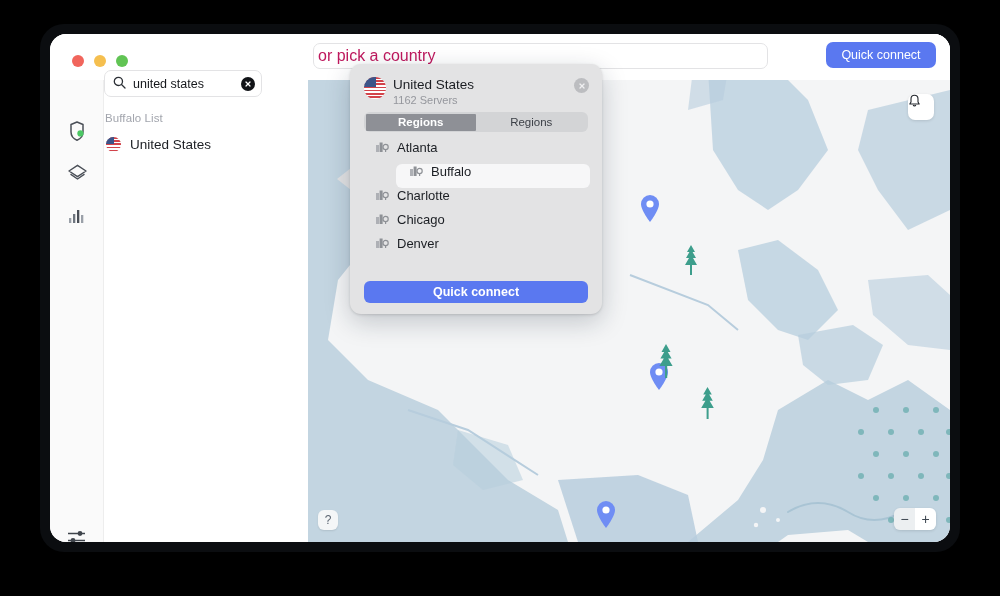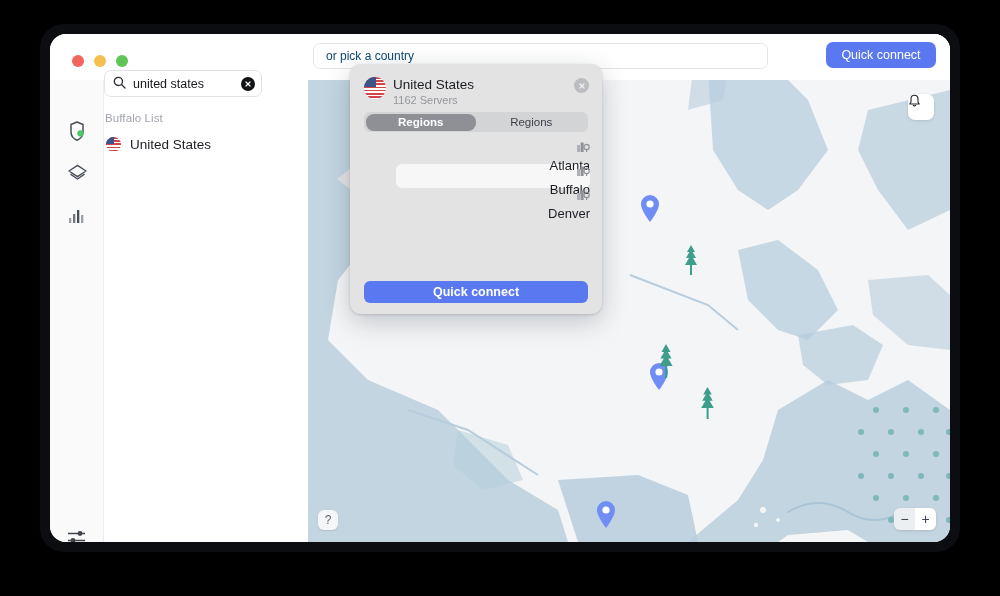--- a/index.html
+++ b/index.html
@@ -120,22 +120,22 @@
   #zoom-in  { background: #ffffff; }
 
   
   #topbar {
     position: absolute; left: 258px; top: 0; width: 642px; height: 46px;
     background: #ffffff;
   }
   #topbar-field {
     position: absolute; left: 5px; top: 9px; width: 455px; height: 26px;
     border: 1px solid #e3e3e5; border-radius: 7px; background: #fff;
-    display: flex; align-items: center; padding-left: 12px;
-    font-size: 12px; color: #0c4a6e; overflow: hidden; white-space: nowrap;
+    display: flex; align-items: center; padding-left: 4px;
+    font-size: 16px; color: #be185d; overflow: hidden; white-space: nowrap;
   }
   #topbar-quick-connect {
     position: absolute; right: 14px; top: 8px; width: 110px; height: 26px;
     background: #5a78f0; border-radius: 7px; color: #fff;
     font-size: 12.5px; display: flex; align-items: center; justify-content: center;
   }
 
   
   #popup {
     position: absolute; left: 300px; top: 30px; width: 252px; height: 250px;
@@ -163,30 +163,30 @@
     position: absolute; right: 13px; top: 14px; width: 15px; height: 15px;
     border-radius: 50%; background: #bcbdc0;
     display: flex; align-items: center; justify-content: center;
   }
   #segmented {
     position: absolute; left: 14px; top: 48px; width: 224px; height: 20px;
     background: #d3d4d6; border-radius: 6px; display: flex; padding: 1.5px;
   }
   .seg {
     flex: 1; display: flex; align-items: center; justify-content: center;
-    font-size: 11.5px; border-radius: 8px; color: #3d4148;
+    font-size: 11.5px; border-radius: 1px; color: #3d4148;
   }
   .seg.active { background: #8e9096; color: #fff; font-weight: bold; }
   #city-list {
     position: absolute; left: 0; top: 76px; width: 252px; height: 131px;
     overflow: hidden;
   }
   .city-row {
-    height: 24px; margin: 0 12px; display: flex; align-items: flex-end;
-    padding-left: 13px; border-radius: 6px; flex-direction: column;
+    height: 24px; margin: 0 12px; display: flex; align-items: flex-start;
+    gap: 8px; padding-left: 13px; border-radius: 6px;
   }
   .city-row.selected { background: #f7f7f8; margin-left: 46px; }
   .city-label { font-size: 13px; color: #1b1e23; }
   #popup-quick-connect {
     position: absolute; left: 14px; bottom: 11px; width: 224px; height: 22px;
     background: #5a78f0; border-radius: 6px; color: #fff;
     font-size: 12.5px; font-weight: bold;
     display: flex; align-items: center; justify-content: center;
   }
 </style>
@@ -429,20 +429,42 @@
         </div>
         <div class="city-row">
           <span>
             <svg width="14" height="14" viewBox="0 0 14 14">
               <rect x="1" y="5" width="3" height="7" fill="#aeb0b5"></rect>
               <rect x="4.6" y="2.5" width="3" height="9.5" fill="#8e9196"></rect>
               <circle cx="10.6" cy="7" r="2.6" fill="none" stroke="#8e9196" stroke-width="1.2"></circle>
               <path d="M10.6 9.4 L10.6 12" stroke="#8e9196" stroke-width="1.2"></path>
             </svg>
           </span>
+          <span class="city-label">Charlotte</span>
+        </div>
+        <div class="city-row">
+          <span>
+            <svg width="14" height="14" viewBox="0 0 14 14">
+              <rect x="1" y="5" width="3" height="7" fill="#aeb0b5"></rect>
+              <rect x="4.6" y="2.5" width="3" height="9.5" fill="#8e9196"></rect>
+              <circle cx="10.6" cy="7" r="2.6" fill="none" stroke="#8e9196" stroke-width="1.2"></circle>
+              <path d="M10.6 9.4 L10.6 12" stroke="#8e9196" stroke-width="1.2"></path>
+            </svg>
+          </span>
+          <span class="city-label">Chicago</span>
+        </div>
+        <div class="city-row">
+          <span>
+            <svg width="14" height="14" viewBox="0 0 14 14">
+              <rect x="1" y="5" width="3" height="7" fill="#aeb0b5"></rect>
+              <rect x="4.6" y="2.5" width="3" height="9.5" fill="#8e9196"></rect>
+              <circle cx="10.6" cy="7" r="2.6" fill="none" stroke="#8e9196" stroke-width="1.2"></circle>
+              <path d="M10.6 9.4 L10.6 12" stroke="#8e9196" stroke-width="1.2"></path>
+            </svg>
+          </span>
           <span class="city-label">Denver</span>
         </div>
       </div>
 
       <div id="popup-quick-connect">Quick connect</div>
     </div>
 
   </div>
 </div>
 

